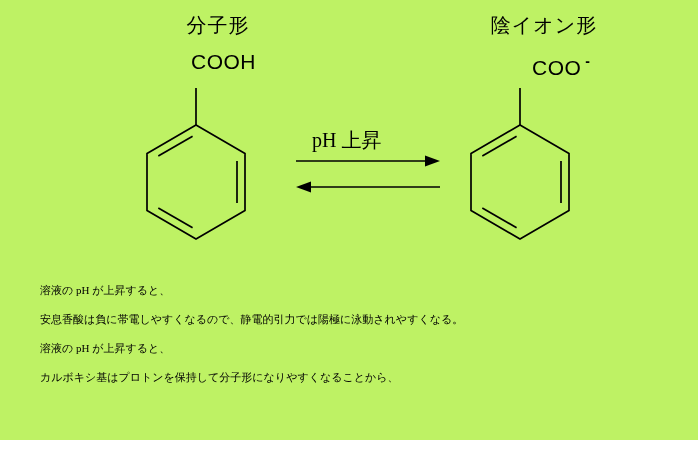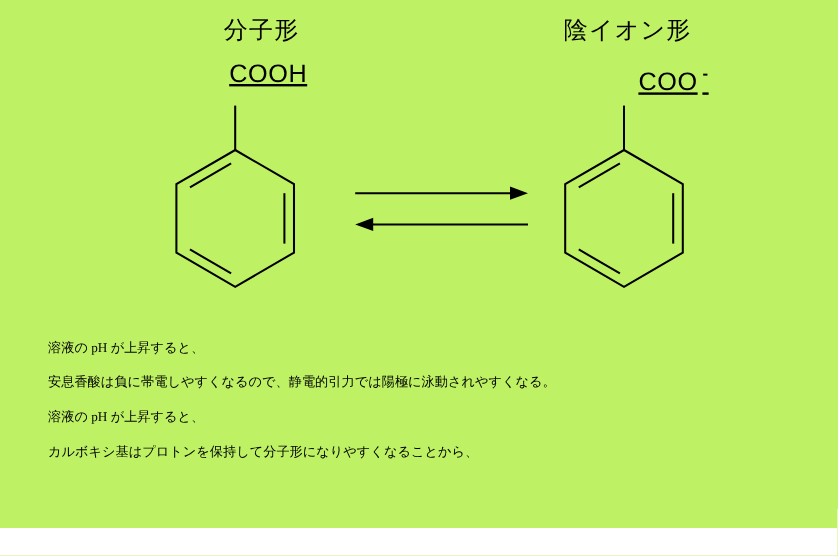--- a/index.html
+++ b/index.html
@@ -21,21 +21,20 @@
     font-size: 20px;
     letter-spacing: 1px;
     text-align: center;
     width: 140px;
   }
   .group-label {
     font-family: "Liberation Sans", "DejaVu Sans", sans-serif;
     font-size: 21px;
     letter-spacing: 0.5px;
     white-space: nowrap;
-    text-decoration: underline;
   }
   .group-label sup {
     font-size: 14px;
     margin-left: 4px;
     vertical-align: 9px;
     font-weight: bold;
   }
   .ph-label {
     font-size: 20px;
     white-space: nowrap;
@@ -85,29 +84,30 @@
       <polygon points="440,161 425,155.5 425,166.5" fill="#000"></polygon>
     </g>
 
     <g>
       <line x1="440" y1="187" x2="308" y2="187" stroke="#000" stroke-width="1.7"></line>
       <polygon points="296,187 311,181.5 311,192.5" fill="#000"></polygon>
     </g>
   </svg>
 
   <div class="abs form-label" style="left:148px; top:12px;">分子形</div>
-  <div class="abs form-label" style="left:453px; top:12px;">陰イオン形</div>
+  <div class="abs form-label" style="left:474px; top:12px;">陰イオン形</div>
 
   <div class="abs group-label" style="left:191px; top:50px;">
     <span>COOH</span>
   </div>
   <div class="abs group-label" style="left:532px; top:53px;">
     <span>COO</span><sup>-</sup>
   </div>
 
+  <div class="abs ph-label" style="left:312px; top:127px;">pH 上昇</div>
 
   <div id="description">
     <div class="desc-line">溶液の pH が上昇すると、</div>
     <div class="desc-line">安息香酸は負に帯電しやすくなるので、静電的引力では陽極に泳動されやすくなる。</div>
     <div class="desc-line">溶液の pH が上昇すると、</div>
     <div class="desc-line">カルボキシ基はプロトンを保持して分子形になりやすくなることから、</div>
   </div>
 
 </div>
 

